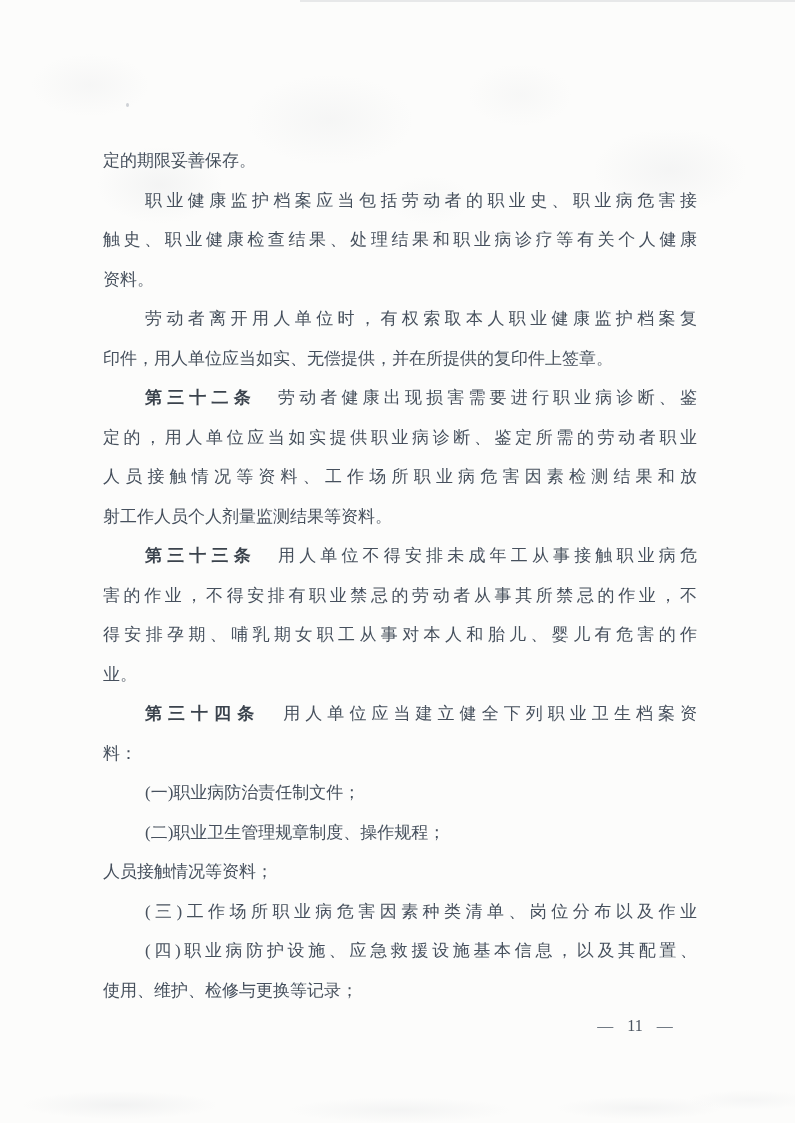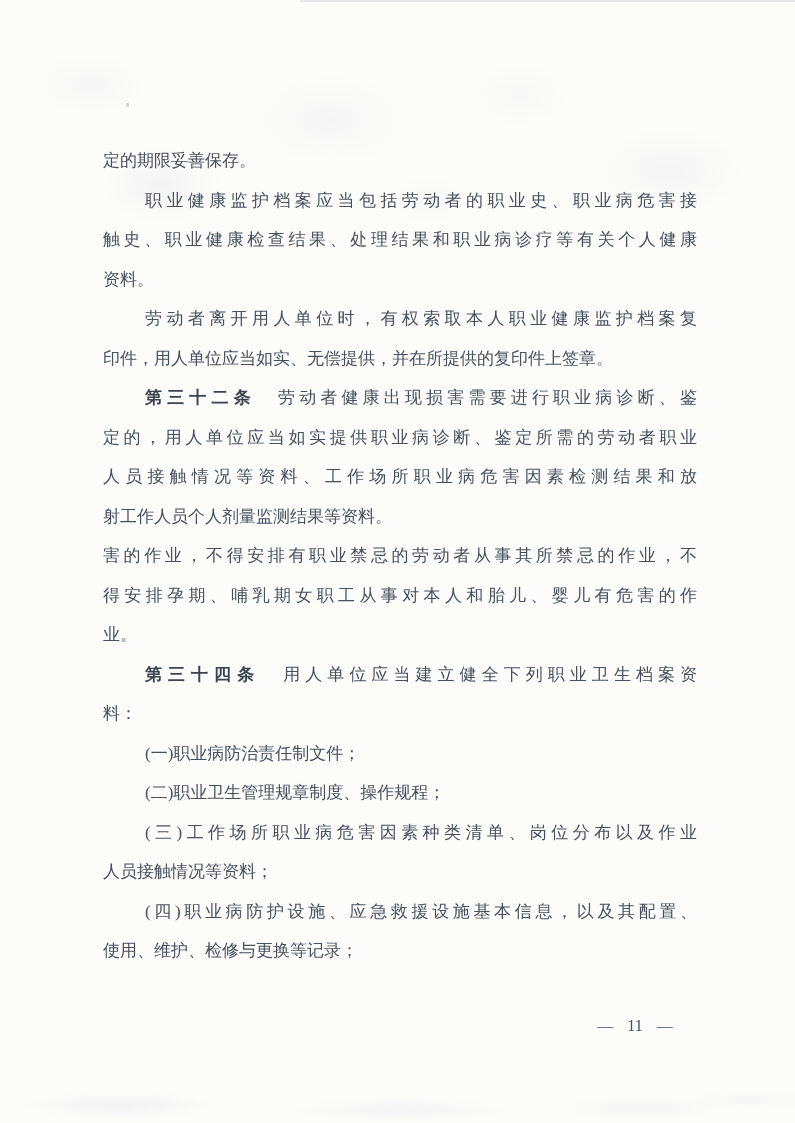--- a/index.html
+++ b/index.html
@@ -133,37 +133,38 @@
         <div class="line first">劳动者离开用人单位时，有权索取本人职业健康监护档案复</div>
         <div class="line last">印件，用人单位应当如实、无偿提供，并在所提供的复印件上签章。</div>
       </div>
       <div class="para">
         <div class="line first"><span class="term">第三十二条</span><span class="termgap"></span><span>劳动者健康出现损害需要进行职业病诊断、鉴</span></div>
         <div class="line">定的，用人单位应当如实提供职业病诊断、鉴定所需的劳动者职业</div>
         <div class="line">人员接触情况等资料、工作场所职业病危害因素检测结果和放</div>
         <div class="line last">射工作人员个人剂量监测结果等资料。</div>
       </div>
       <div class="para">
+        <div class="line first"><span class="term">第三十三条</span><span class="termgap"></span><span>用人单位不得安排未成年工从事接触职业病危</span></div>
         <div class="line">害的作业，不得安排有职业禁忌的劳动者从事其所禁忌的作业，不</div>
         <div class="line">得安排孕期、哺乳期女职工从事对本人和胎儿、婴儿有危害的作</div>
         <div class="line last">业。</div>
       </div>
       <div class="para">
         <div class="line first"><span class="term">第三十四条</span><span class="termgap"></span><span>用人单位应当建立健全下列职业卫生档案资</span></div>
         <div class="line last">料：</div>
       </div>
       <div class="para">
         <div class="line first last">(一)职业病防治责任制文件；</div>
       </div>
       <div class="para">
         <div class="line first last">(二)职业卫生管理规章制度、操作规程；</div>
       </div>
       <div class="para">
+        <div class="line last">人员接触情况等资料；</div>
         <div class="line first">(三)工作场所职业病危害因素种类清单、岗位分布以及作业</div>
-        <div class="line last">人员接触情况等资料；</div>
       </div>
       <div class="para">
         <div class="line first">(四)职业病防护设施、应急救援设施基本信息，以及其配置、</div>
         <div class="line last">使用、维护、检修与更换等记录；</div>
       </div>
     </div>
 
   <div class="footer">
     <span class="dash">—</span><span class="pnum">11</span><span class="dash">—</span>
   </div>

